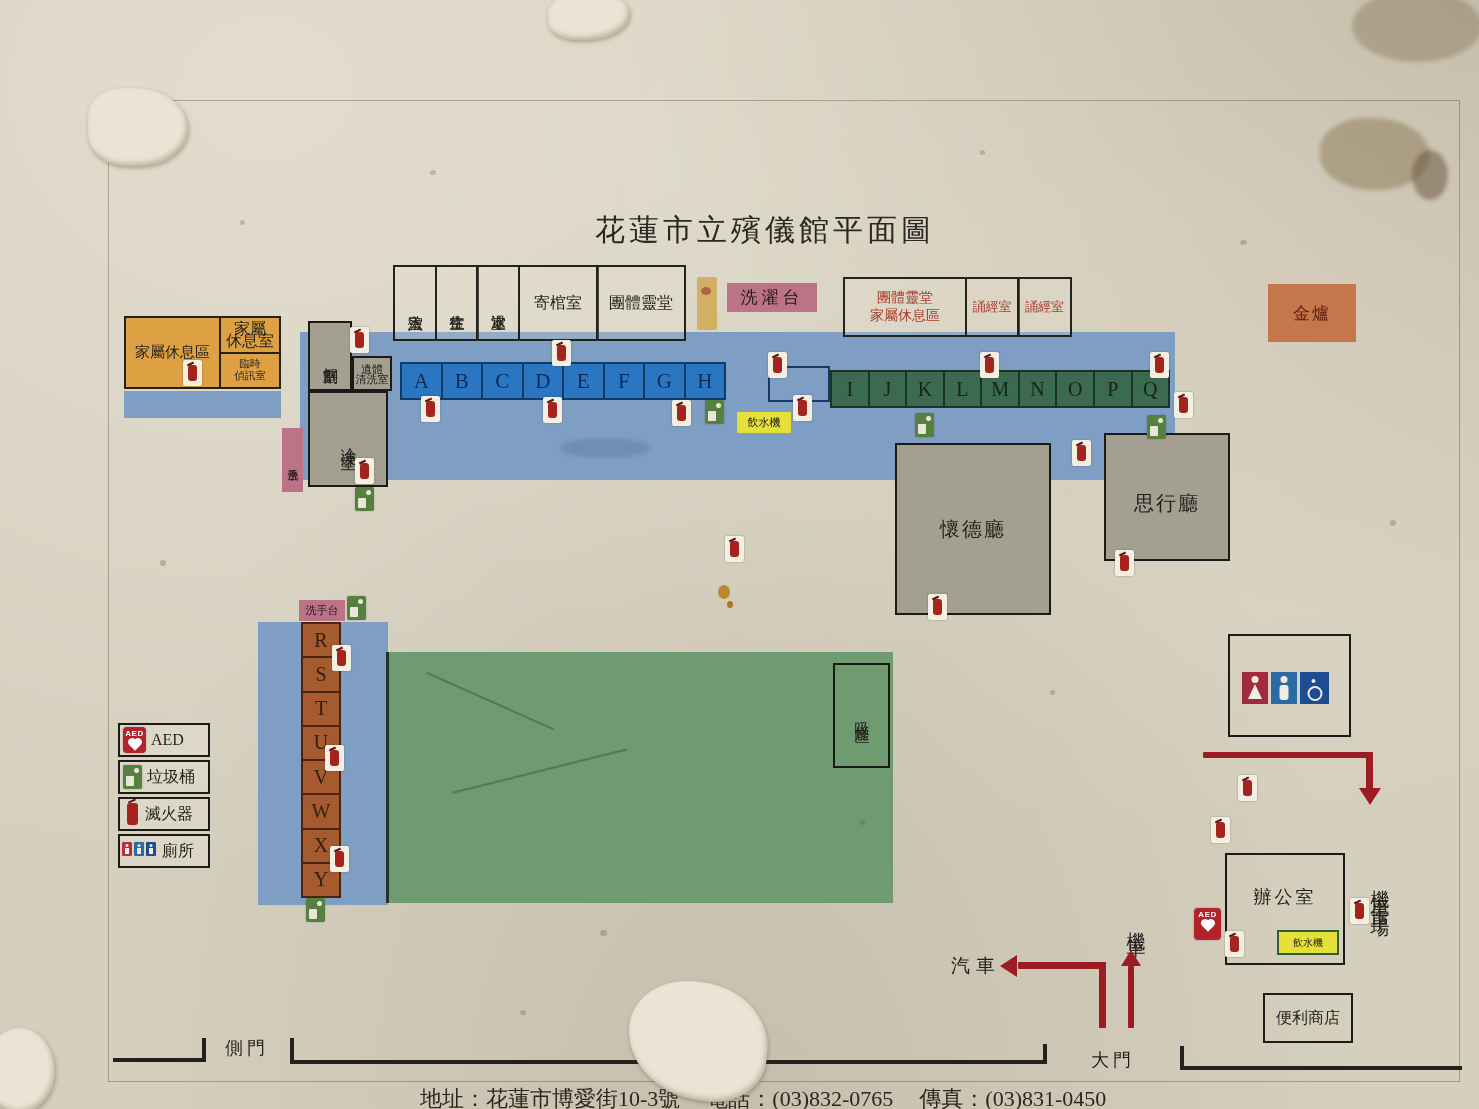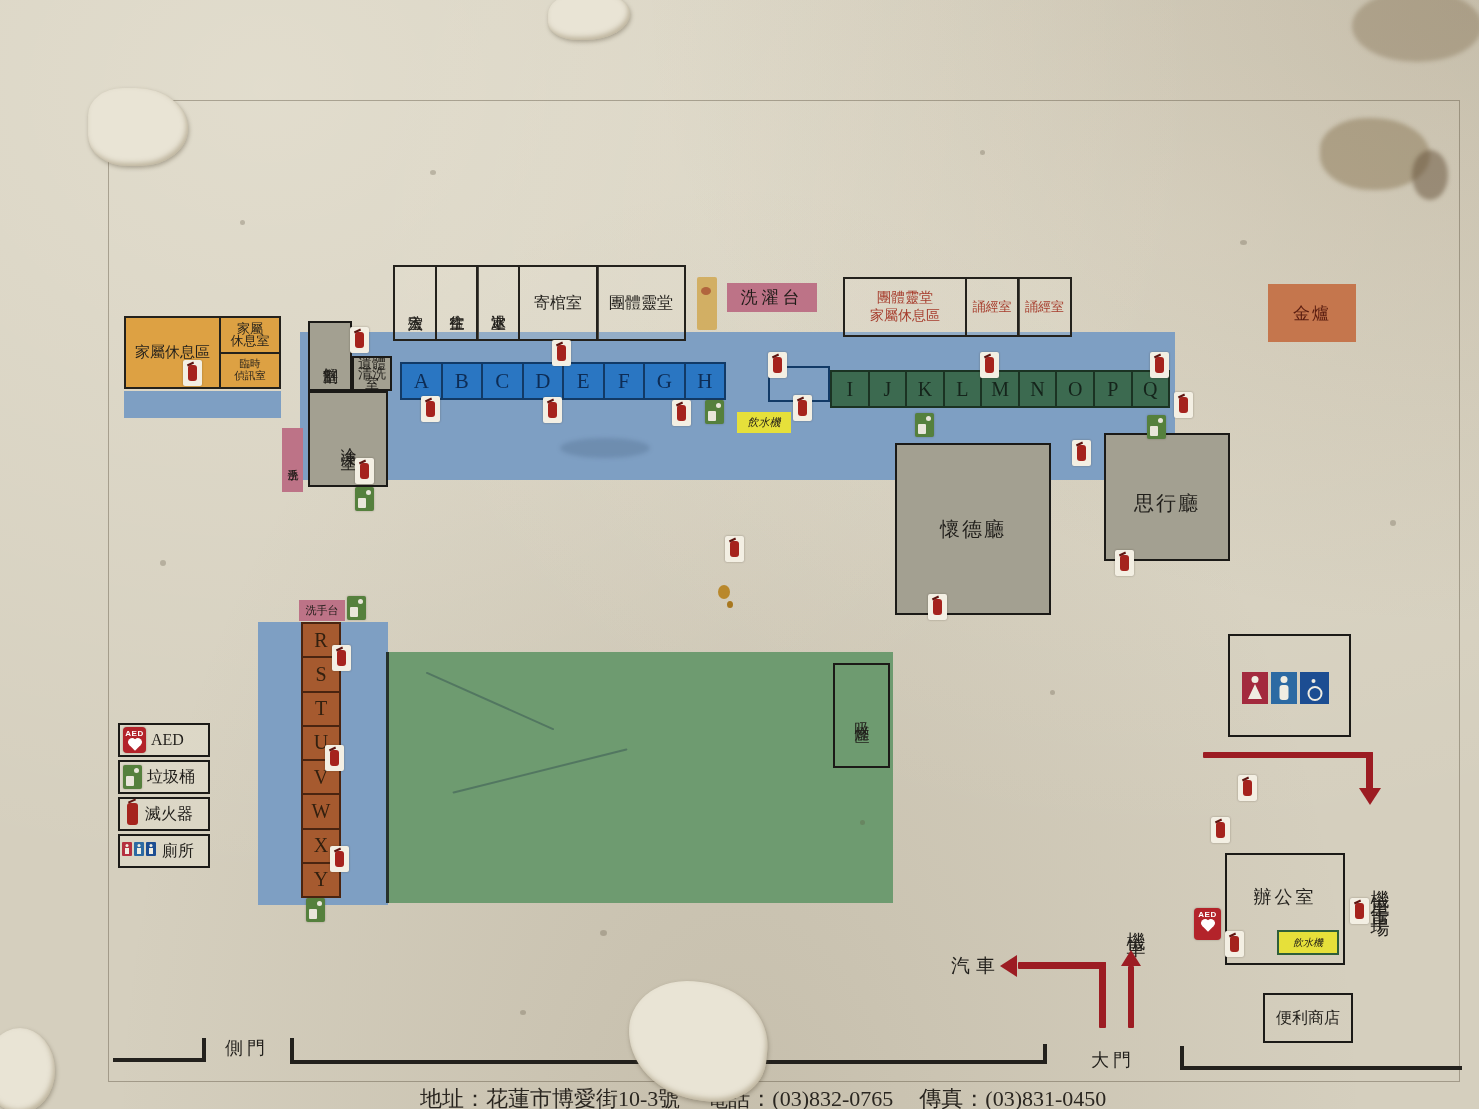--- a/index.html
+++ b/index.html
@@ -57,30 +57,31 @@
   .arr-left{position:absolute;width:0;height:0;border-top:11px solid transparent;border-bottom:11px solid transparent;border-right:17px solid #9c1c23;z-index:24;}
   
   .wall-line{position:absolute;background:#23211d;z-index:15;}
   
   .patch{position:absolute;background:#e9e4d5;box-shadow:1px 2px 4px rgba(90,80,60,.4), inset -2px -3px 5px rgba(150,135,105,.5);z-index:40;}
   .smudge{position:absolute;filter:blur(2px);z-index:3;}
   .speck{position:absolute;border-radius:50%;background:rgba(90,80,60,.28);z-index:45;}
   .crack{position:absolute;background:rgba(25,45,65,.32);height:2px;border-radius:2px;z-index:14;}
   .plate-outline{position:absolute;left:108px;top:100px;width:1350px;height:980px;border:1.5px solid rgba(80,68,50,.38);z-index:2;}
   .pink-label{background:#bd7387;color:#1e1b17;display:flex;align-items:center;justify-content:center;z-index:14;position:absolute;}
-  .yellow-label{background:#e6e03a;color:#1e1b17;display:flex;align-items:center;justify-content:center;z-index:16;position:absolute;font-size:11px;font-style:italic;}
+  .yellow-label{background:#e6e03a;color:#1e1b17;display:flex;align-items:center;justify-content:center;z-index:16;position:absolute;font-size:11px;}
   .gray-room{position:absolute;background:#a3a091;border:2.5px solid #1b1a17;box-sizing:border-box;z-index:11;display:flex;align-items:center;justify-content:center;}
 </style>
 </head>
 <body>
 
 <div id="canvas">
 
   <div class="plate-outline"></div>
 
+  <div class="abs lbl" style="left:590px;top:205px;width:350px;height:50px;font-size:30px;letter-spacing:4px;color:#2b2722;z-index:20;">花蓮市立殯儀館平面圖</div>
 
   <div class="abs" style="left:300px;top:332px;width:875px;height:148px;background:#7e9fc3;z-index:5;"></div>
   <div class="abs" style="left:124px;top:391px;width:157px;height:27px;background:#7e9fc3;z-index:5;"></div>
   <div class="abs" style="left:258px;top:622px;width:130px;height:283px;background:#7e9fc3;z-index:5;"></div>
   <div class="abs" style="left:386px;top:652px;width:504px;height:251px;background:#6e9b70;border-left:3px solid #26312a;z-index:6;"></div>
   <div class="crack" style="left:420px;top:700px;width:140px;transform:rotate(24deg);"></div>
   <div class="crack" style="left:450px;top:770px;width:180px;transform:rotate(-14deg);"></div>
   <div class="smudge" style="left:560px;top:438px;width:90px;height:20px;background:rgba(40,60,90,.18);border-radius:50%;z-index:6;"></div>
   <div class="smudge" style="left:900px;top:450px;width:120px;height:18px;background:rgba(40,60,90,.16);border-radius:50%;z-index:6;"></div>
 
@@ -107,37 +108,37 @@
     </div>
     <div class="lbl red-text" style="width:55px;border:2.5px solid #23211c;box-sizing:border-box;margin-left:-2.5px;font-size:13px;background:rgba(236,231,216,.2);">誦經室</div>
     <div class="lbl red-text" style="width:55px;border:2.5px solid #23211c;box-sizing:border-box;margin-left:-2.5px;font-size:13px;background:rgba(236,231,216,.2);">誦經室</div>
   </div>
 
   <div class="abs lbl" style="left:1268px;top:284px;width:88px;height:58px;background:#c5764d;color:#5a1d10;font-size:17px;letter-spacing:2px;z-index:12;">金爐</div>
 
   <div class="abs" style="left:124px;top:316px;width:157px;height:73px;border:2.5px solid #23211c;box-sizing:border-box;background:#dda143;display:flex;z-index:12;">
     <div class="lbl" style="width:93px;font-size:15px;">家屬休息區</div>
     <div style="flex:1;display:flex;flex-direction:column;border-left:2px solid #23211c;">
-      <div class="lbl" style="flex:1;border-bottom:2px solid #23211c;font-size:13px;line-height:12px;">
+      <div class="lbl" style="flex:1;border-bottom:2px solid #23211c;font-size:16px;line-height:12px;">
         <div>
             <div>家屬</div>
             <div>休息室</div>
           </div>
       </div>
       <div class="lbl" style="flex:1;font-size:10.5px;line-height:12px;align-items:center;">
         <div>
             <div>臨時</div>
             <div>偵訊室</div>
           </div>
       </div>
     </div>
   </div>
 
   <div class="gray-room vtext lbl" style="left:308px;top:321px;width:44px;height:70px;font-size:15px;">解剖室</div>
-  <div class="gray-room lbl" style="left:352px;top:356px;width:40px;height:35px;font-size:14px;line-height:10px;">
+  <div class="gray-room lbl" style="left:352px;top:356px;width:40px;height:35px;font-size:11px;line-height:10px;">
     <div>
         <div>遺體</div>
         <div>清洗室</div>
       </div>
   </div>
   <div class="gray-room vtext lbl" style="left:308px;top:391px;width:80px;height:96px;font-size:16px;letter-spacing:3px;">冷凍室</div>
   <div class="pink-label vtext" style="left:282px;top:428px;width:21px;height:64px;font-size:11px;">洗手台</div>
 
   <div class="cell-row" style="left:400px;top:362px;width:326px;height:38px;">
       <div class="cell-ah">A</div>

